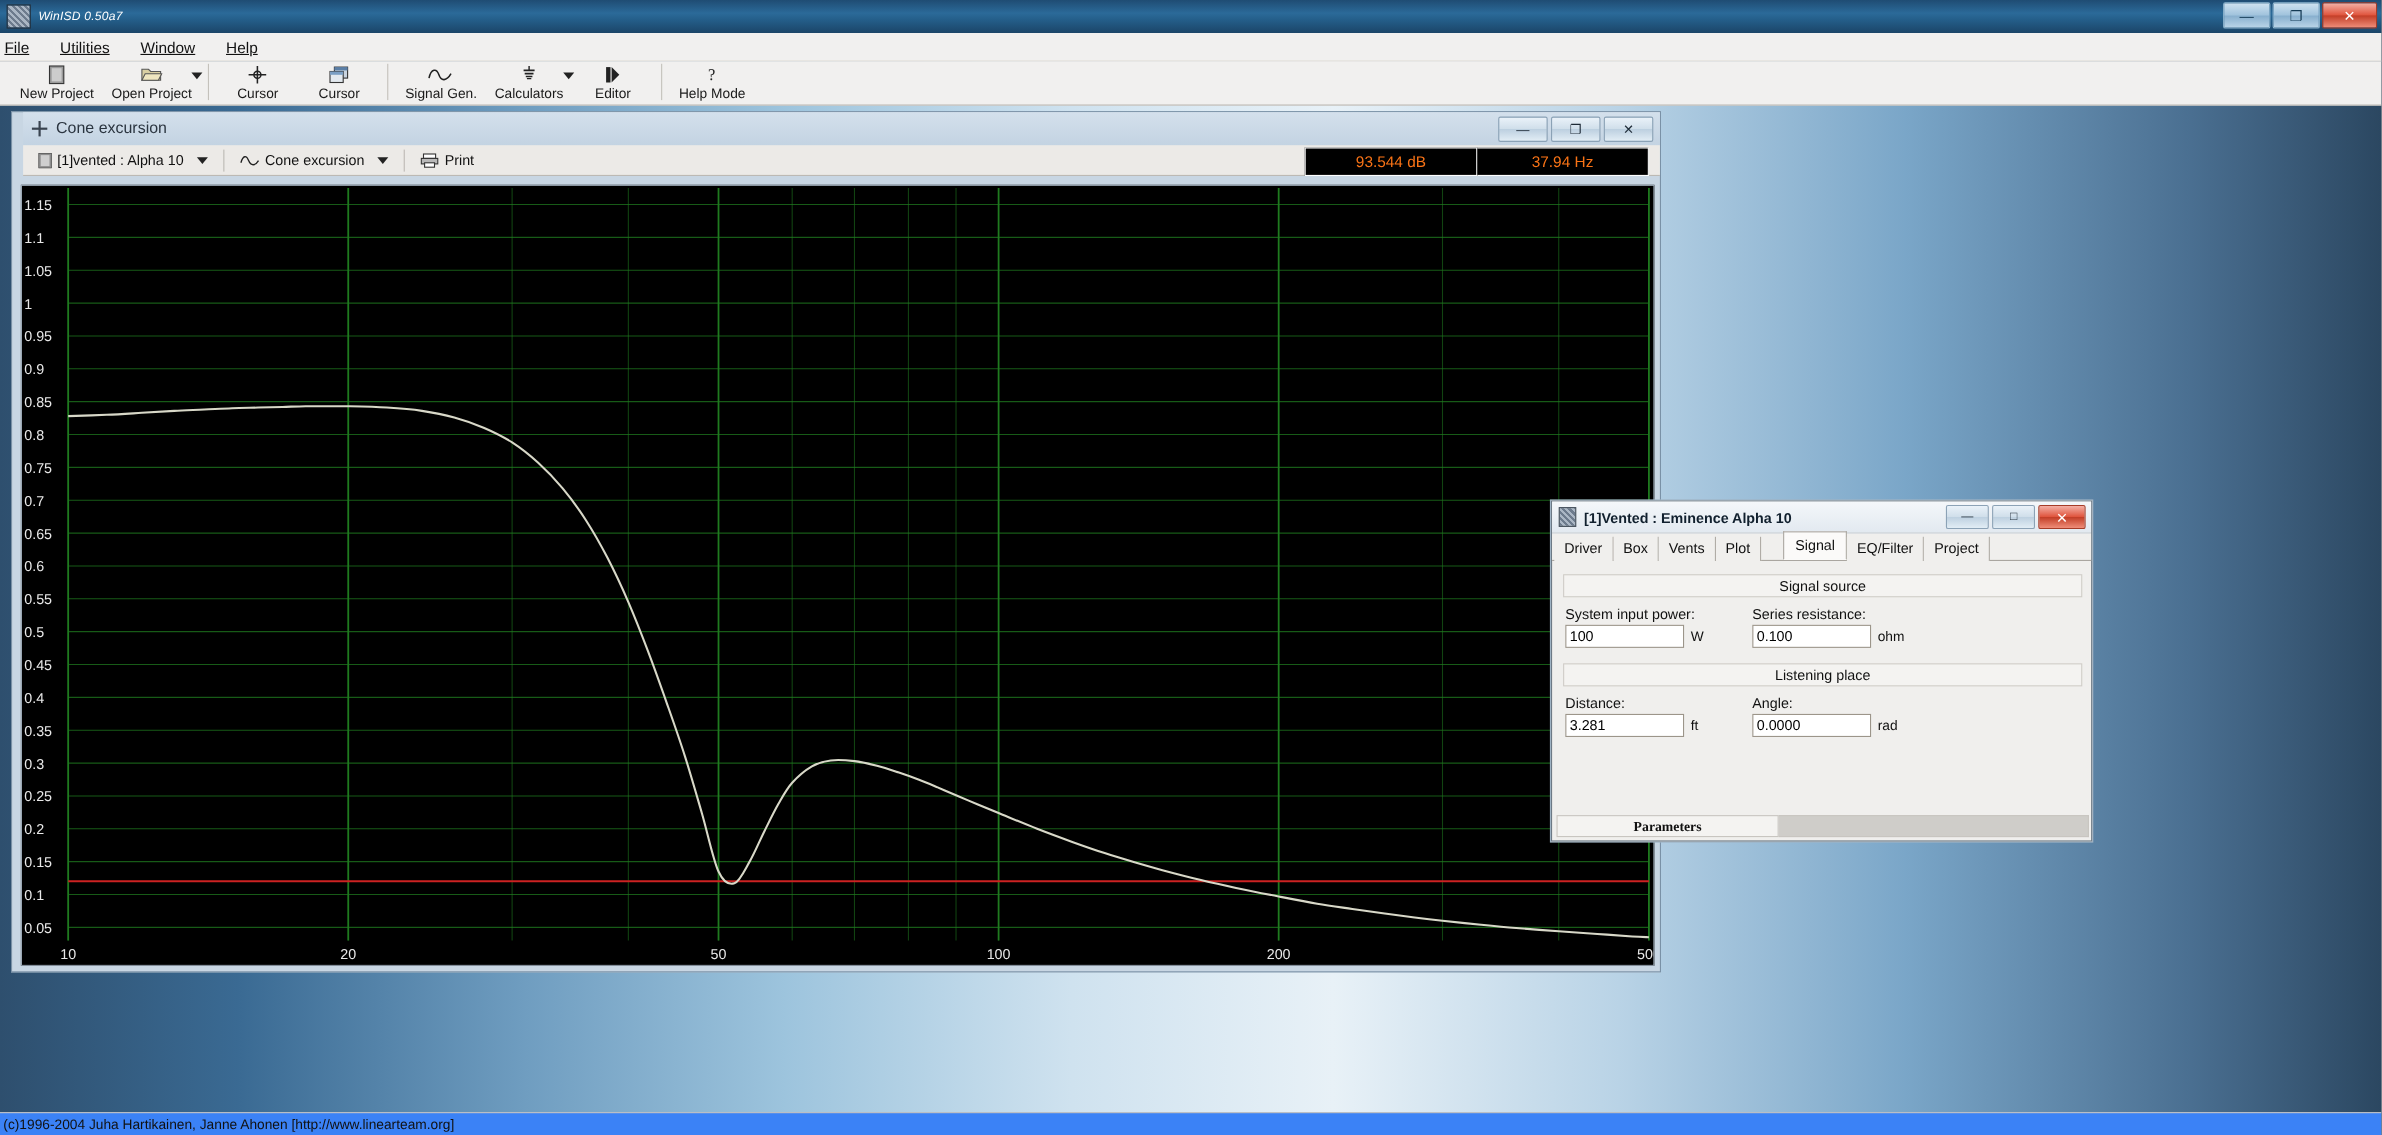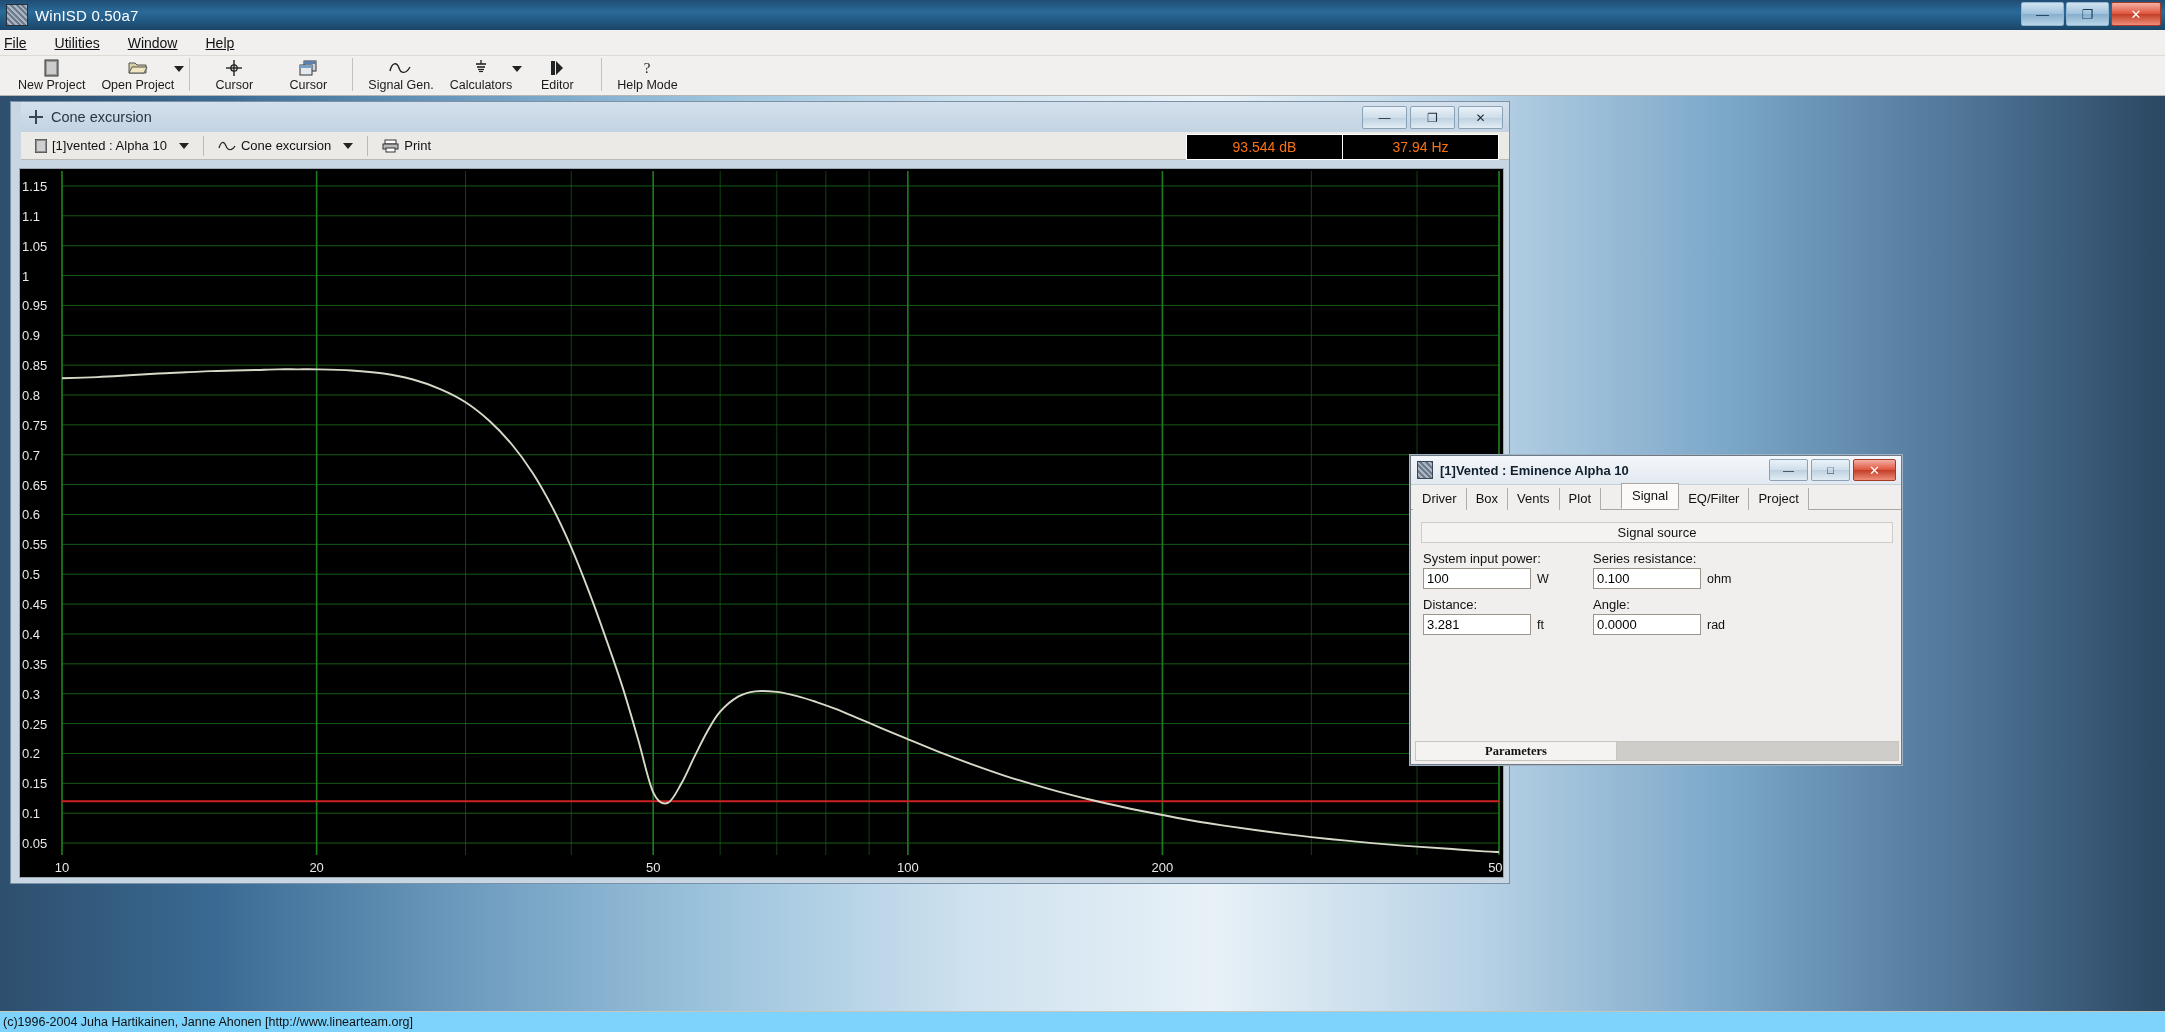--- a/index.html
+++ b/index.html
@@ -9,21 +9,21 @@
   #app-window{position:absolute;left:0;top:0;width:2165px;height:1145px;}
   #desktop-bg{position:absolute;left:0;top:0;width:2165px;height:1032px;
     background:linear-gradient(90deg,#2e4f6e 0%,#3a6a93 10%,#6f9dc0 22%,#9dc4dd 33%,#cfe2ef 45%,#e8f1f7 56%,#b9d3e6 68%,#7aa6c8 80%,#4a6f91 92%,#2b4761 100%);}
 
   
   #titlebar{position:absolute;left:0;top:0;width:2165px;height:30px;
     background:linear-gradient(180deg,#1f4c73 0%,#2b6a99 40%,#245e89 60%,#1b4568 100%);
     display:flex;align-items:center;}
   #titlebar .tb-icon{width:20px;height:20px;margin-left:6px;margin-right:7px;
     background:repeating-linear-gradient(45deg,#6d7b8d 0 2px,#aab6c4 2px 4px);border:1px solid #24303c;}
-  #titlebar .tb-text{color:#ffffff;font-size:15px;letter-spacing:.2px;}
+  #titlebar .tb-text{color:#ffffff;font-size:11px;letter-spacing:.2px;font-style:italic;}
   #win-buttons{position:absolute;right:4px;top:2px;display:flex;gap:2px;}
   .wbtn{width:41px;height:22px;border:1px solid #8fb6cf;border-radius:2px;
     background:linear-gradient(180deg,#cfe2f0 0%,#9fc2dc 50%,#86aecd 51%,#b9d4e8 100%);
     display:flex;align-items:center;justify-content:center;color:#143a54;font-size:13px;}
   .wbtn.close{background:linear-gradient(180deg,#f4b0a5 0%,#e0563f 48%,#c33f28 52%,#ef8d79 100%);
     border-color:#a53b27;color:#fff;width:48px;}
 
   
   #menubar{position:absolute;left:0;top:30px;width:2165px;height:26px;background:#f1f0ef;
     border-bottom:1px solid #dedad4;display:flex;align-items:center;box-sizing:border-box;}
@@ -35,21 +35,21 @@
     border-bottom:1px solid #b9b6b1;display:flex;align-items:flex-start;padding-left:10px;box-sizing:border-box;}
   .tb-item{display:flex;flex-direction:column;align-items:center;justify-content:flex-start;
     min-width:58px;padding:2px 8px 0 8px;position:relative;}
   .tb-item .glyph{height:19px;display:flex;align-items:center;justify-content:center;}
   .tb-item .cap{font-size:12.5px;color:#1a1a1a;margin-top:1px;white-space:nowrap;}
   .tb-sep{width:1px;height:33px;background:#c4c1bb;margin:2px 7px 0 7px;}
   .tb-dropdown{position:absolute;right:-2px;top:10px;width:0;height:0;
     border-left:5px solid transparent;border-right:5px solid transparent;border-top:6px solid #222;}
 
   
-  #statusbar{position:absolute;left:0;top:1011px;width:2165px;height:21px;background:#7dd3fc;
+  #statusbar{position:absolute;left:0;top:1011px;width:2165px;height:21px;background:#3b82f6;
     border-top:1px solid #c8c5c0;display:flex;align-items:center;padding-left:3px;box-sizing:border-box;}
   #statusbar span{font-size:12.5px;color:#111;}
 
   
   #mdi-child{position:absolute;left:10px;top:101px;width:1500px;height:783px;
     background:#c8d6e3;border:1px solid #7a91a6;box-sizing:border-box;padding-left:10px;}
   #mdi-title{height:30px;display:flex;align-items:center;position:relative;
     background:linear-gradient(180deg,#d4e0ec 0%,#c3d3e2 100%);}
   #mdi-title .cross{margin-left:8px;margin-right:8px;width:14px;height:14px;position:relative;}
   #mdi-title .cross:before,#mdi-title .cross:after{content:"";position:absolute;background:#3a4450;}
@@ -410,20 +410,21 @@
         </div>
         <div class="field">
           <div class="lbl">Series resistance:</div>
           <div class="inline">
             <input type="text" value="0.100" style="">
             <span class="unit">ohm</span>
           </div>
         </div>
       </div>
 
+      <div class="group-head" style="margin-top:14px;">Listening place</div>
       <div class="field-row">
         <div class="field">
           <div class="lbl">Distance:</div>
           <div class="inline">
             <input type="text" value="3.281" style="">
             <span class="unit">ft</span>
           </div>
         </div>
         <div class="field">
           <div class="lbl">Angle:</div>

